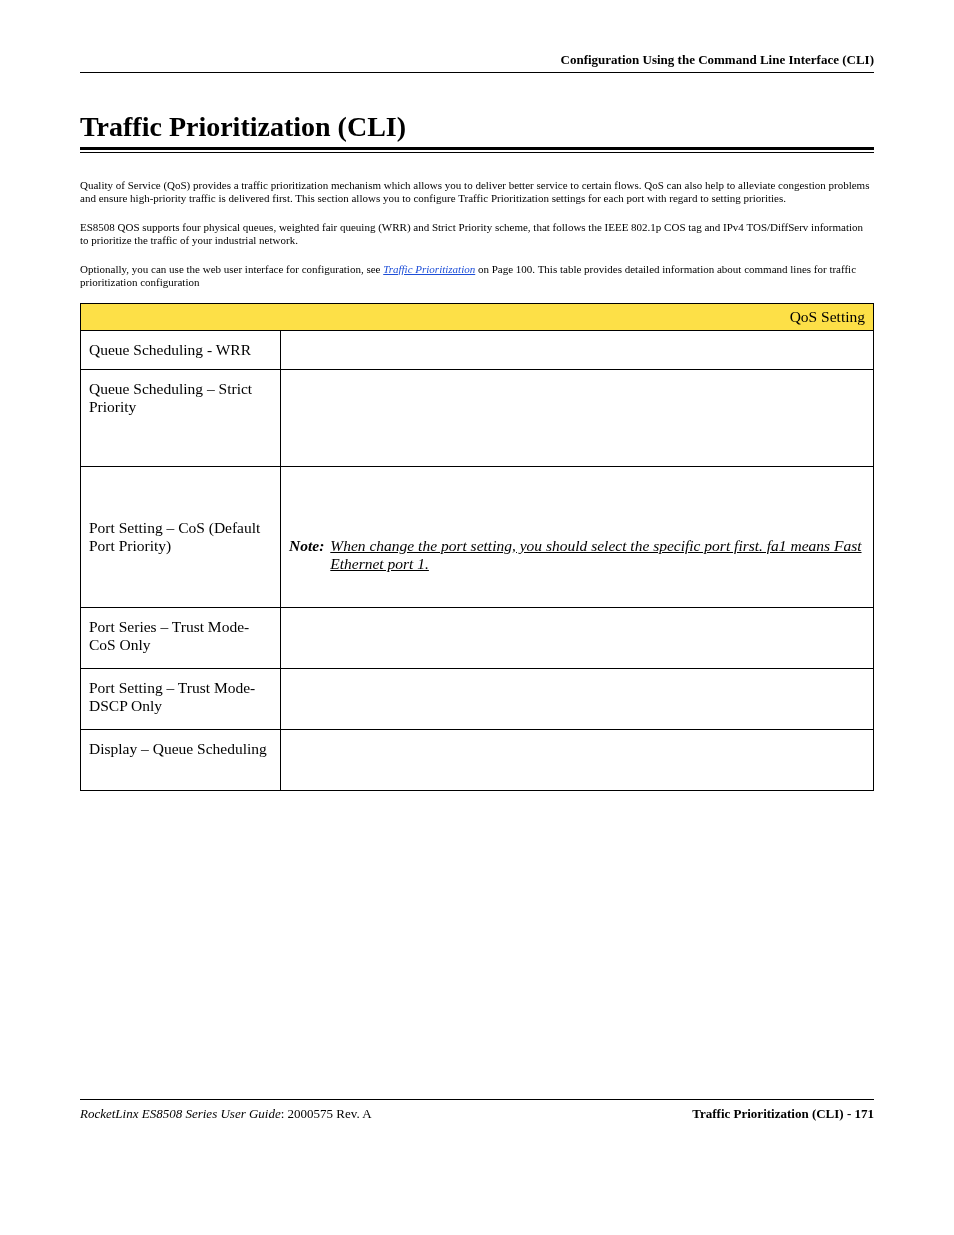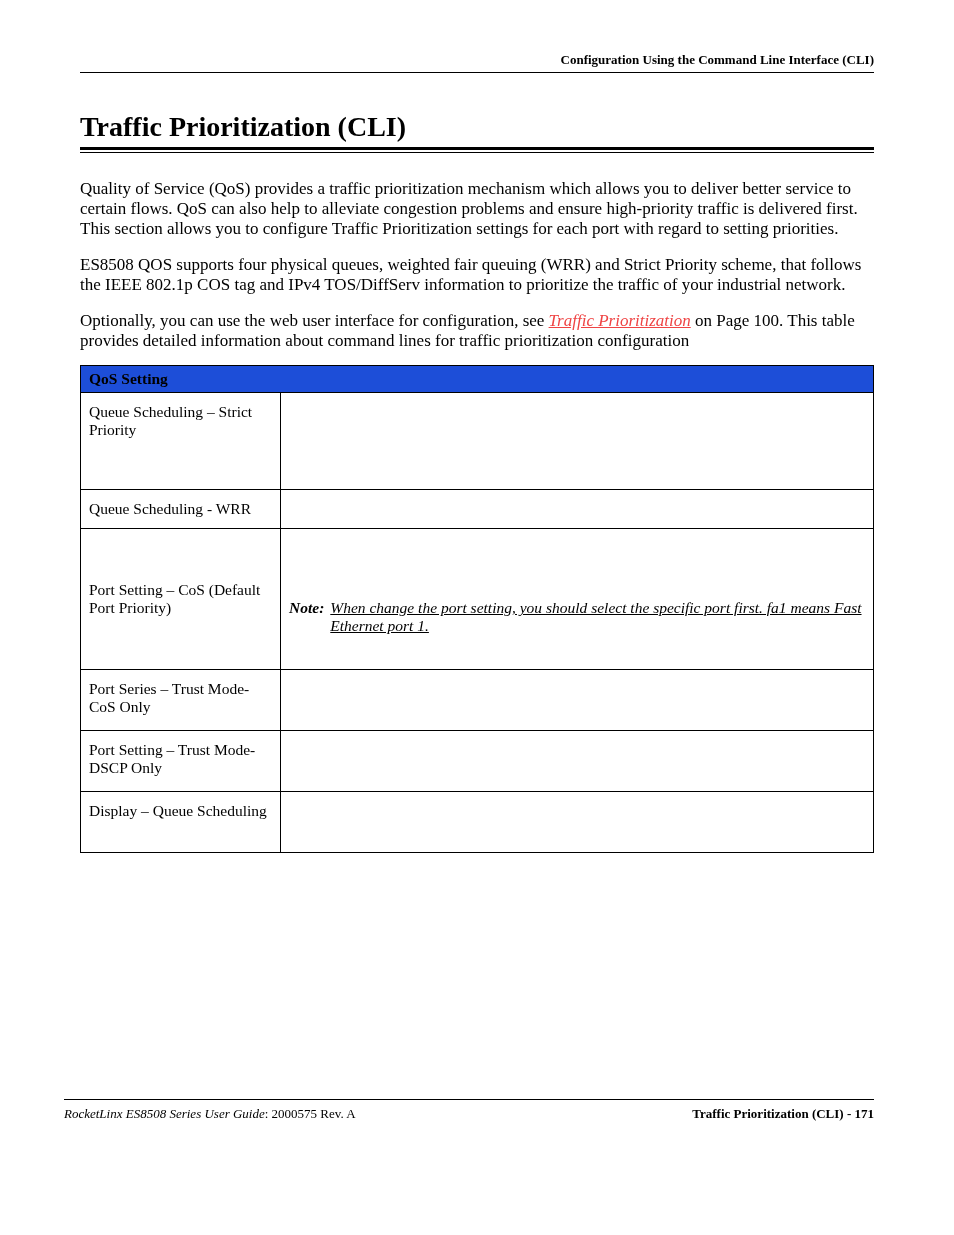--- a/index.html
+++ b/index.html
@@ -29,41 +29,41 @@
     font-weight: bold;
     margin: 0 0 4px 0;
   }
   .title-rule {
     border-top: 3px solid #000;
     border-bottom: 1px solid #000;
     height: 2px;
     margin-bottom: 26px;
   }
   p.body {
-    font-size: 17px;
+    font-size: 11px;
     line-height: 1.18;
     margin: 16px 0 14px 0;
   }
   a.xref {
-    color: #ef4444;
+    color: #1d4ed8;
     font-style: italic;
     text-decoration: underline;
   }
   table.qos {
     border-collapse: collapse;
     width: 100%;
     table-layout: fixed;
     font-size: 15.5px;
   }
   table.qos th {
-    background: #1d4ed8;
-    text-align: left;
+    background: #fde047;
+    text-align: right;
     padding: 4px 8px;
     border: 1.5px solid #000;
-    font-weight: bold;
+    font-weight: normal;
   }
   table.qos td {
     border: 1px solid #000;
     padding: 10px 8px 10px 8px;
     vertical-align: top;
   }
   table.qos td.label {
     width: 195px;
   }
   .tall { height: 76px; }
@@ -78,21 +78,21 @@
   .note-label {
     font-style: italic;
     font-weight: bold;
   }
   .note-text {
     font-style: italic;
     text-decoration: underline;
   }
   .footer {
     position: absolute;
-    left: 64px;
+    left: 80px;
     right: 80px;
     bottom: 46px;
     border-top: 1px solid #000;
     padding-top: 6px;
     font-size: 13px;
     display: flex;
     justify-content: space-between;
   }
   .footer .left .product { font-style: italic; }
   .footer .right { font-weight: bold; }
@@ -116,25 +116,25 @@
   <table class="qos">
     <colgroup>
       <col style="width:200px">
       <col>
     </colgroup>
     <tbody>
         <tr>
       <th colspan="2">QoS Setting</th>
     </tr>
     <tr>
-      <td class="label tall">Queue Scheduling – Strict Priority</td>
+      <td class="label">Queue Scheduling - WRR</td>
       <td></td>
     </tr>
     <tr>
-      <td class="label">Queue Scheduling - WRR</td>
+      <td class="label tall">Queue Scheduling – Strict Priority</td>
       <td></td>
     </tr>
     <tr>
       <td class="label taller" style="vertical-align:middle">Port Setting – CoS (Default Port Priority)</td>
       <td>
         <div class="note-wrap">
           <span class="note-label">Note:</span>
           <span class="note-text">When change the port setting, you should select the specific port first. fa1 means Fast Ethernet port 1.</span>
         </div>
       </td>

